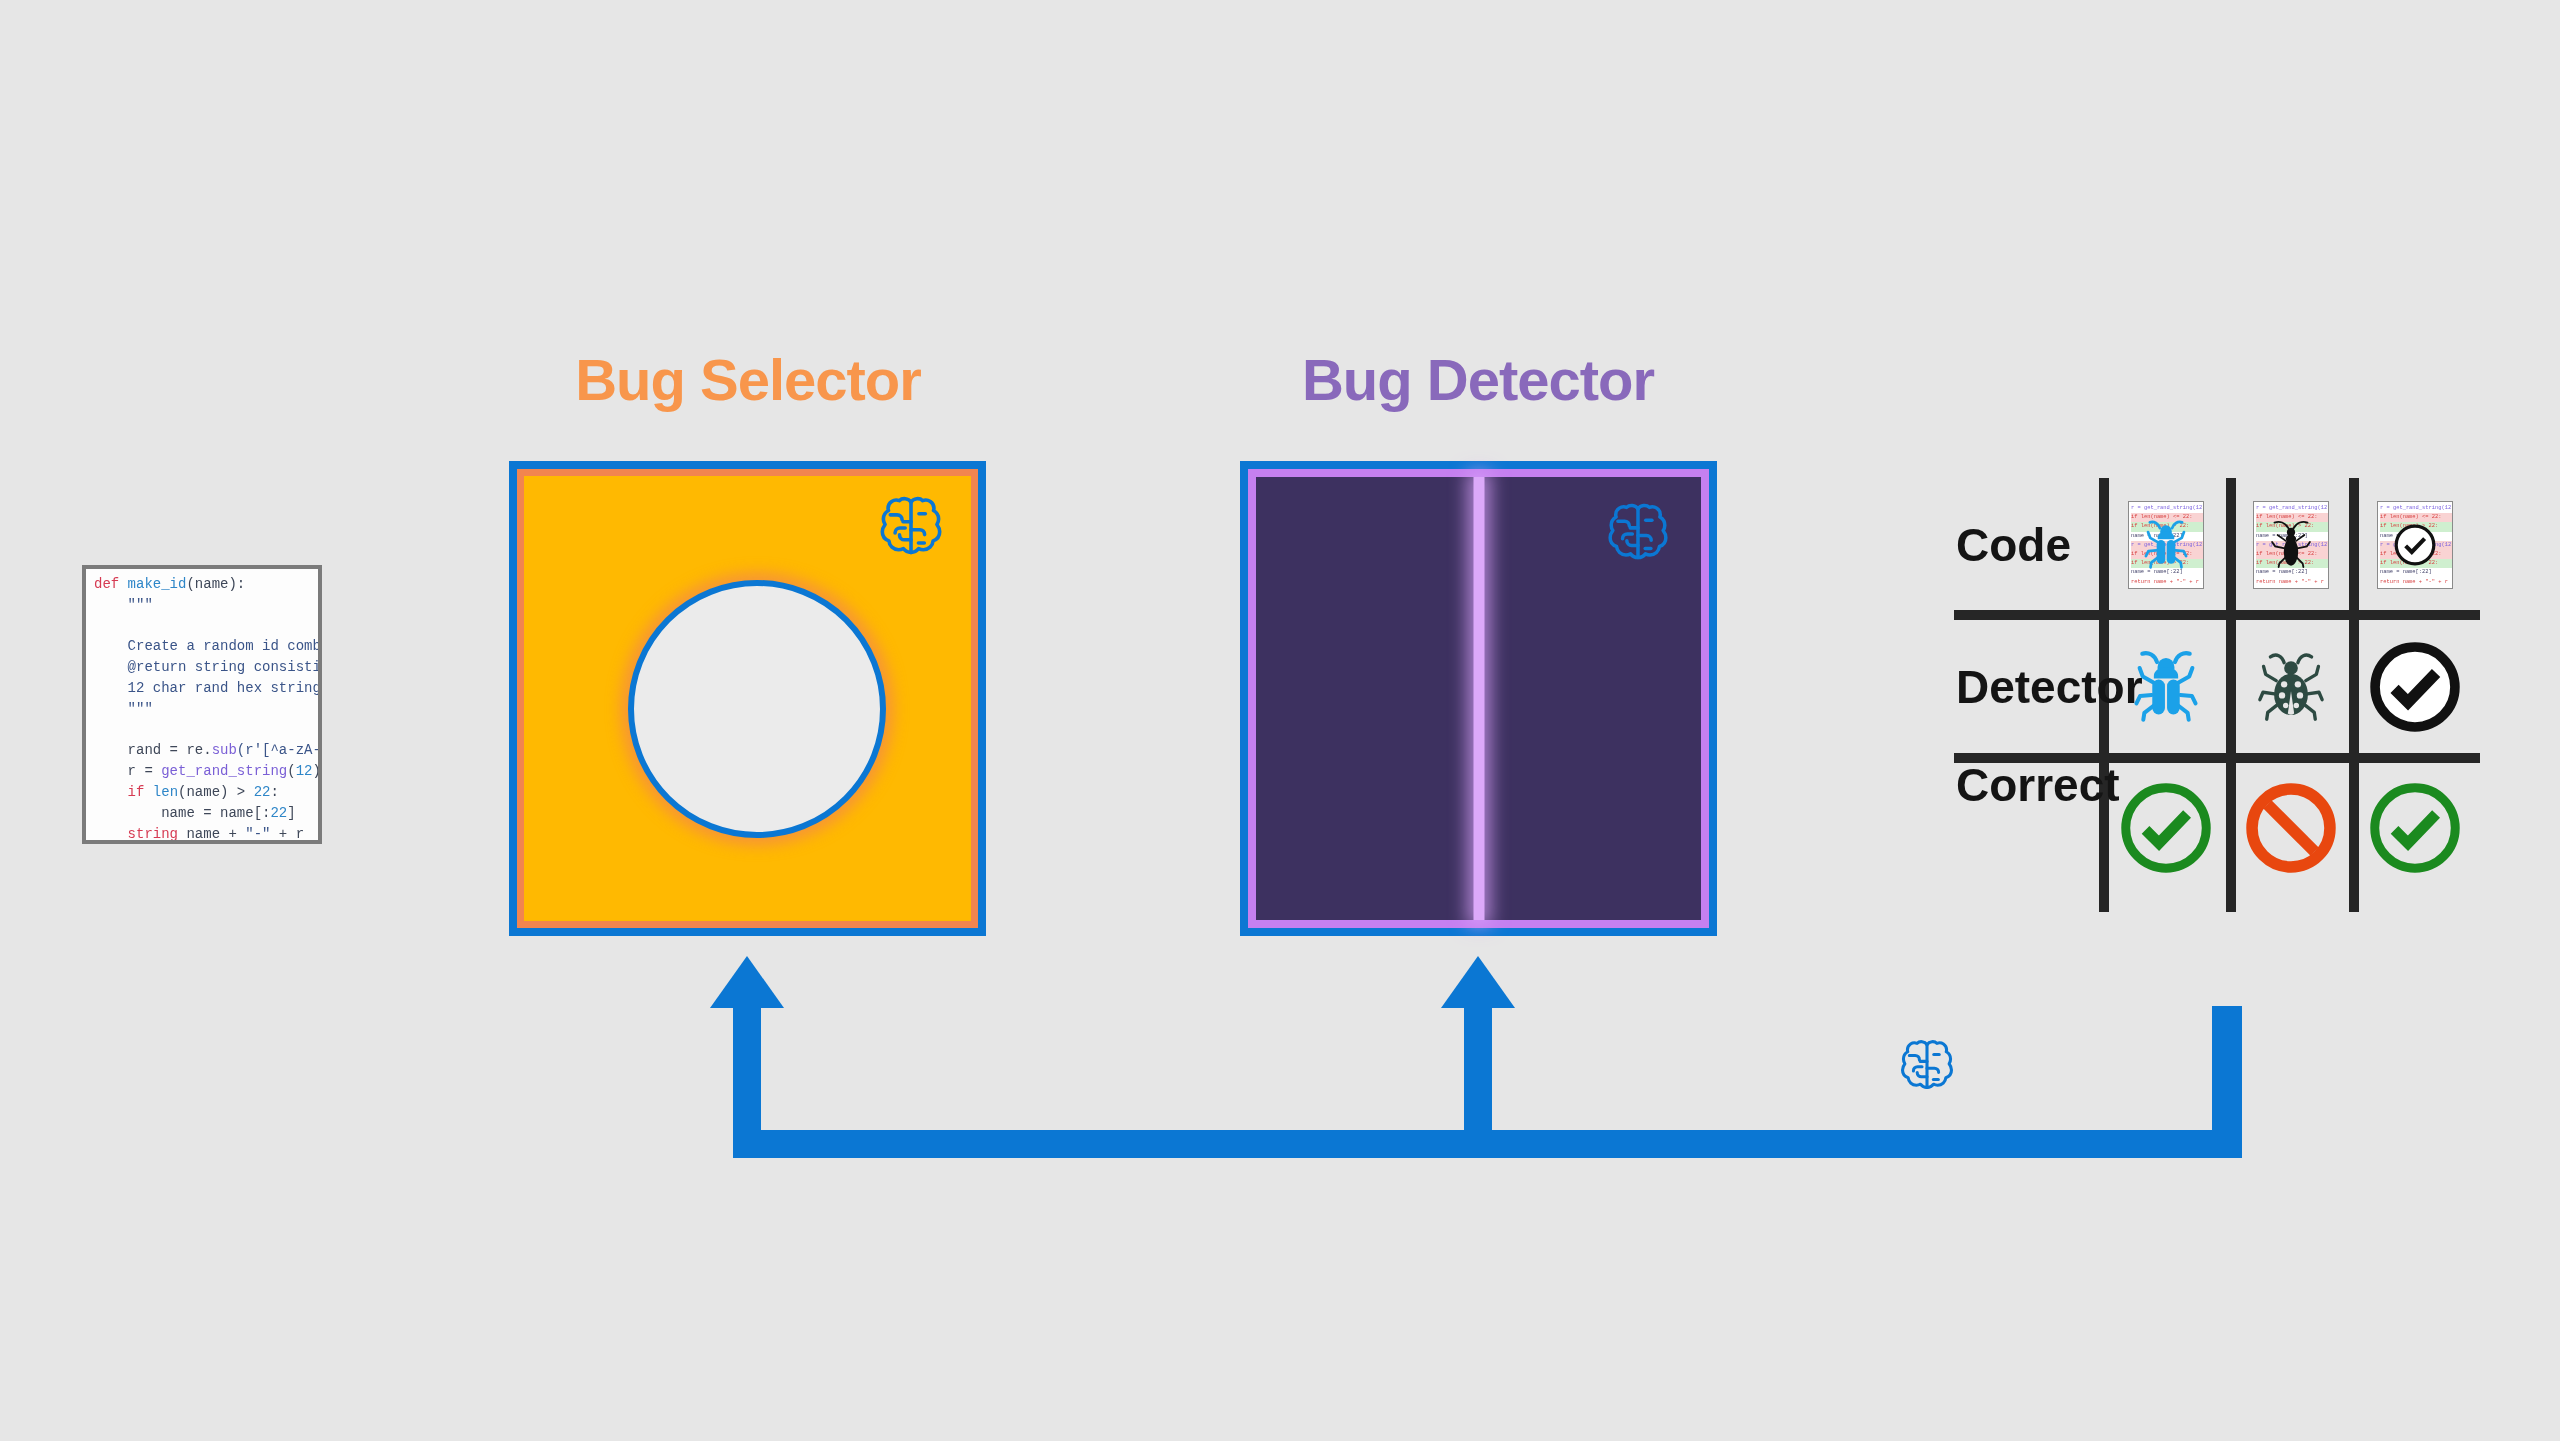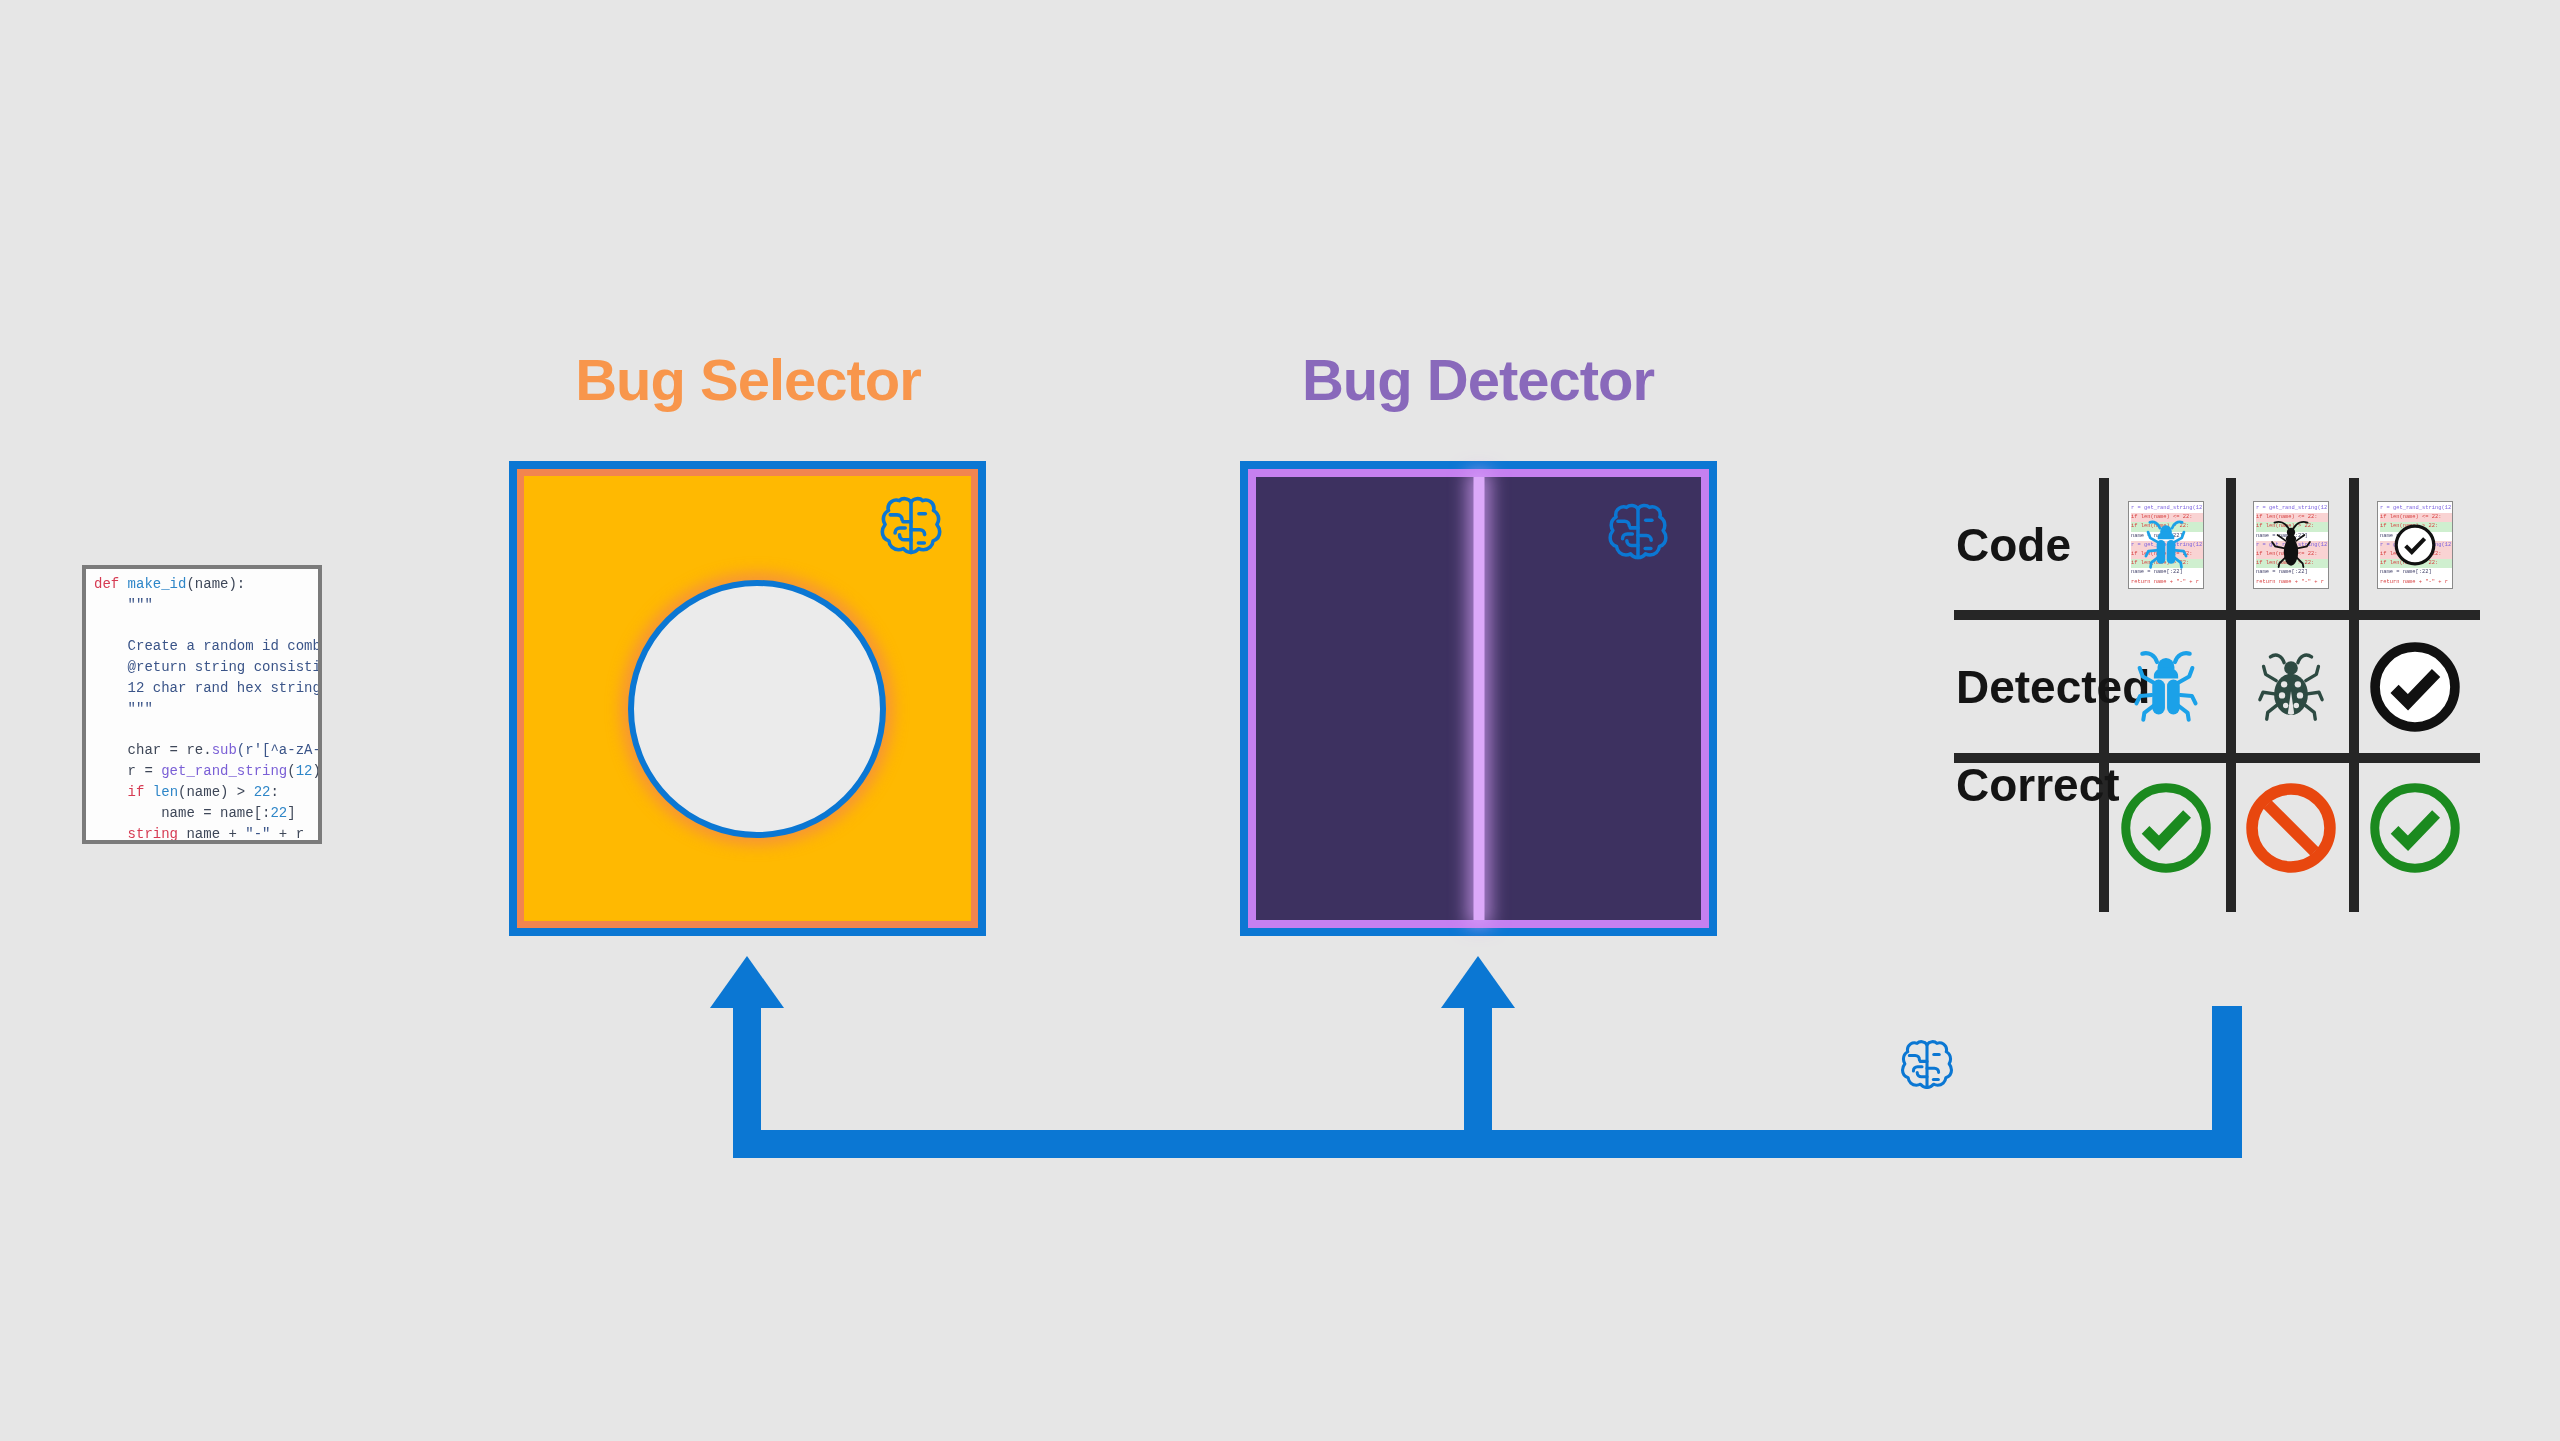--- a/index.html
+++ b/index.html
@@ -77,21 +77,21 @@
 
   <div class="code-card" id="code-card">
       <div class="code-line"><span class="tok-kw">def </span><span class="tok-fn">make_id</span><span class="tok-pl">(name):</span></div>
       <div class="code-line"><span class="tok-str">    """</span></div>
       <div class="code-line">&nbsp;</div>
       <div class="code-line"><span class="tok-str">    Create a random id combi</span></div>
       <div class="code-line"><span class="tok-str">    @return string consistin</span></div>
       <div class="code-line"><span class="tok-str">    12 char rand hex string.</span></div>
       <div class="code-line"><span class="tok-str">    """</span></div>
       <div class="code-line">&nbsp;</div>
-      <div class="code-line"><span class="tok-pl">    char = re.</span><span class="tok-fn2">sub</span><span class="tok-str">(r'[^a-zA-Z</span></div>
+      <div class="code-line"><span class="tok-pl">    rand = re.</span><span class="tok-fn2">sub</span><span class="tok-str">(r'[^a-zA-Z</span></div>
       <div class="code-line"><span class="tok-pl">    r = </span><span class="tok-fn2">get_rand_string</span><span class="tok-pl">(</span><span class="tok-num">12</span><span class="tok-pl">)</span></div>
       <div class="code-line"><span class="tok-pl">    </span><span class="tok-kw">if </span><span class="tok-fn">len</span><span class="tok-pl">(name) &gt; </span><span class="tok-num">22</span><span class="tok-pl">:</span></div>
       <div class="code-line"><span class="tok-pl">        name = name[:</span><span class="tok-num">22</span><span class="tok-pl">]</span></div>
       <div class="code-line"><span class="tok-pl">    </span><span class="tok-kw">string </span><span class="tok-pl">name + </span><span class="tok-str">"-"</span><span class="tok-pl"> + r</span></div>
     </div>
 
   <div class="big-title detector-title">Bug Detector</div>
   <div class="big-title selector-title">Bug Selector</div>
 
   <div class="model-box selector-box">
@@ -130,21 +130,21 @@
     </div>
   </div>
 
   <div class="grid-line vline" style="left:2099px"></div>
   <div class="grid-line vline" style="left:2226px"></div>
   <div class="grid-line vline" style="left:2349px"></div>
   <div class="grid-line hline" style="top:610px"></div>
   <div class="grid-line hline" style="top:753px"></div>
 
   <div class="row-label" style="top:517px">Code</div>
-  <div class="row-label" style="top:659px">Detected</div>
+  <div class="row-label" style="top:659px">Detector</div>
   <div class="row-label" style="top:757px">Correct</div>
 
   <div class="cell" style="left:2105px;top:480px">
     <div class="thumb">
       <div class="thumb-code">
           <div class="tl" style="color: var(--thumb-purple); background: transparent;">r = get_rand_string(12)</div>
           <div class="tl" style="color: var(--thumb-red); background: var(--thumb-bg-pink);">if len(name) &lt;= 22:</div>
           <div class="tl" style="color: var(--thumb-red); background: var(--thumb-bg-green);">if len(name) &gt; 22:</div>
           <div class="tl" style="color: var(--thumb-dark); background: transparent;">name = name[:22]</div>
           <div class="tl" style="color: var(--thumb-purple); background: var(--thumb-bg-pink);">r = get_rand_string(12)</div>

